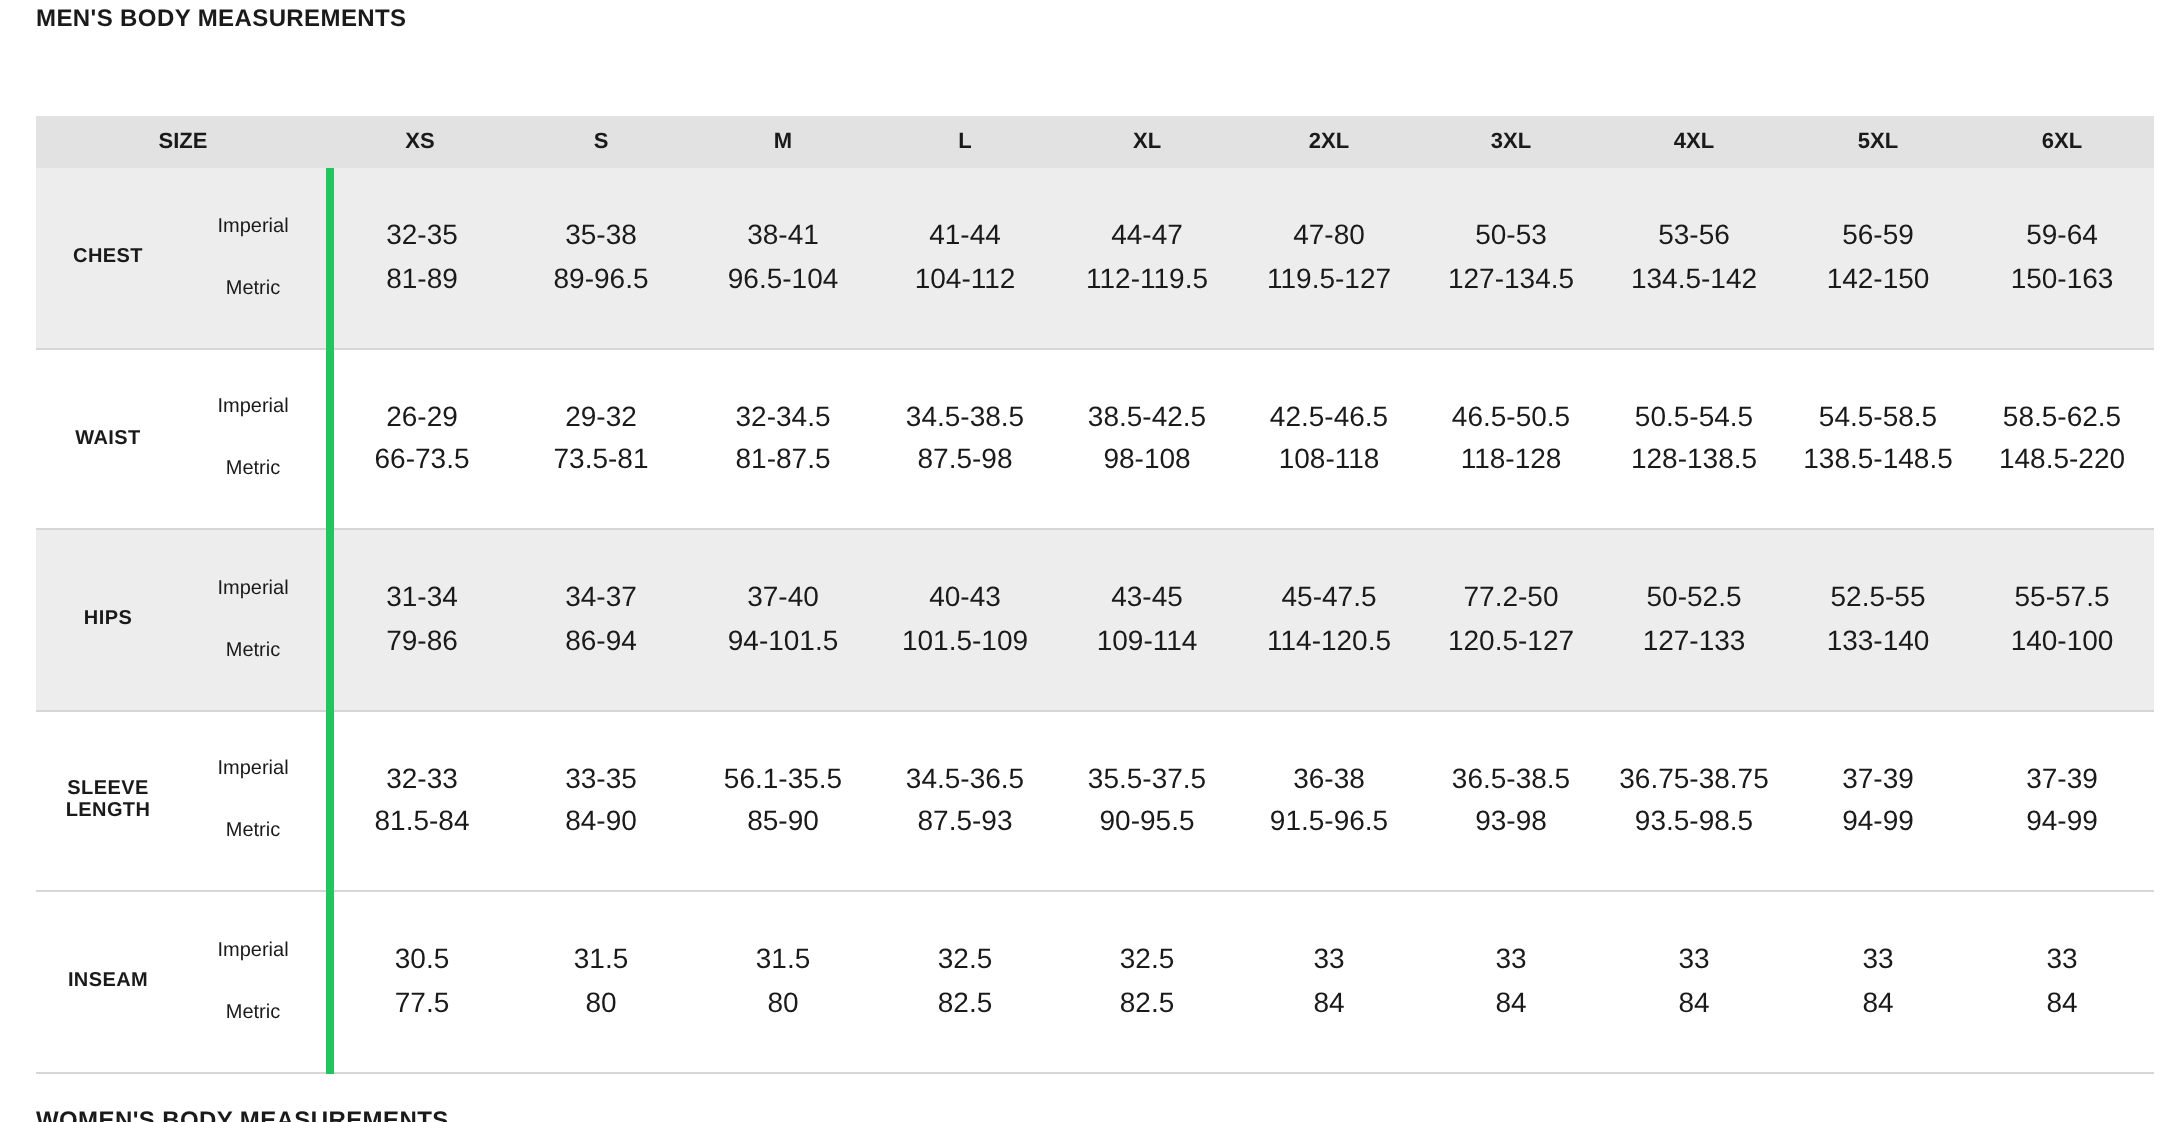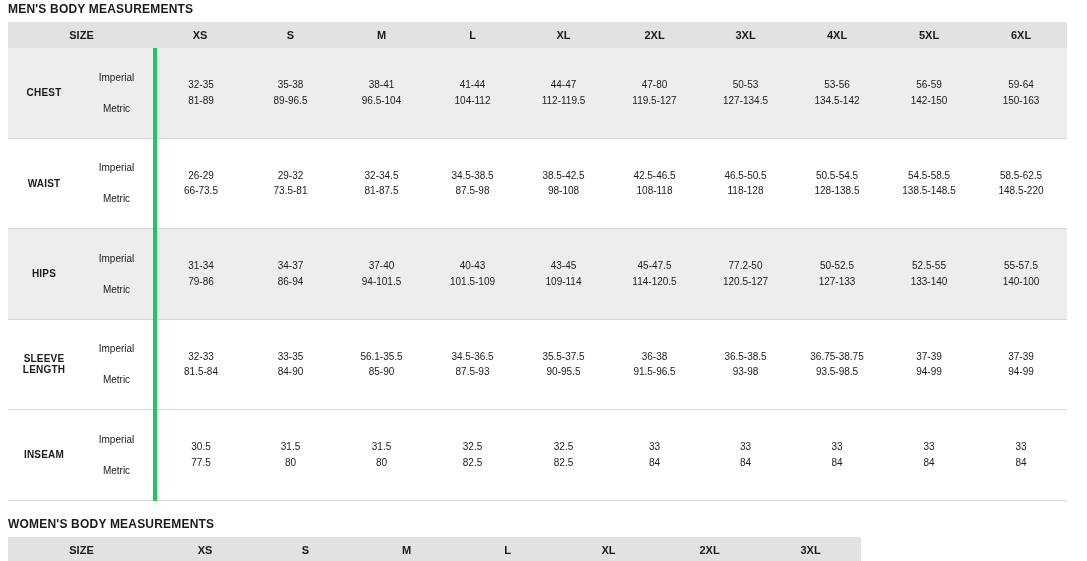--- a/index.html
+++ b/index.html
@@ -12,37 +12,38 @@
     height: 561px;
     font-family: "Liberation Sans", sans-serif;
     color: #1a1a1a;
     -webkit-font-smoothing: antialiased;
   }
   .page {
     position: relative;
     width: 890px;
     height: 561px;
     box-sizing: border-box;
-    padding: 0 6px;
+    padding: 0 16px;
   }
   .section-title {
     font-size: 12px;
     font-weight: bold;
     letter-spacing: 0.2px;
     color: #1a1a1a;
     margin: 0;
     padding: 0 0 6px 2px;
   }
   .men-title { padding-top: 2px; }
   .women-title { padding-top: 16px; }
 
   table.size-table {
     border-collapse: collapse;
     table-layout: fixed;
     font-size: 10px;
+    margin-top: 36px;
   }
   table.men { width: 1055px; }
   table.women { width: 850px; }
 
   table.size-table thead th {
     background: #e2e2e2;
     font-size: 11px;
     font-weight: bold;
     text-align: center;
     padding: 7px 2px;
@@ -78,21 +79,21 @@
   }
   td.unit-cell {
     font-size: 10px;
     text-align: center;
     padding: 6px 4px;
     border-right: 4px solid #22c55e;
     line-height: 1.55;
     white-space: pre-line;
   }
   td.val-cell {
-    font-size: 10px;
+    font-size: 14px;
     text-align: center;
     padding: 6px 2px;
     line-height: 1.55;
     white-space: pre-line;
   }
   .two-line span {
     display: block;
   }
   .tbl-wrap {
     padding-left: 2px;

